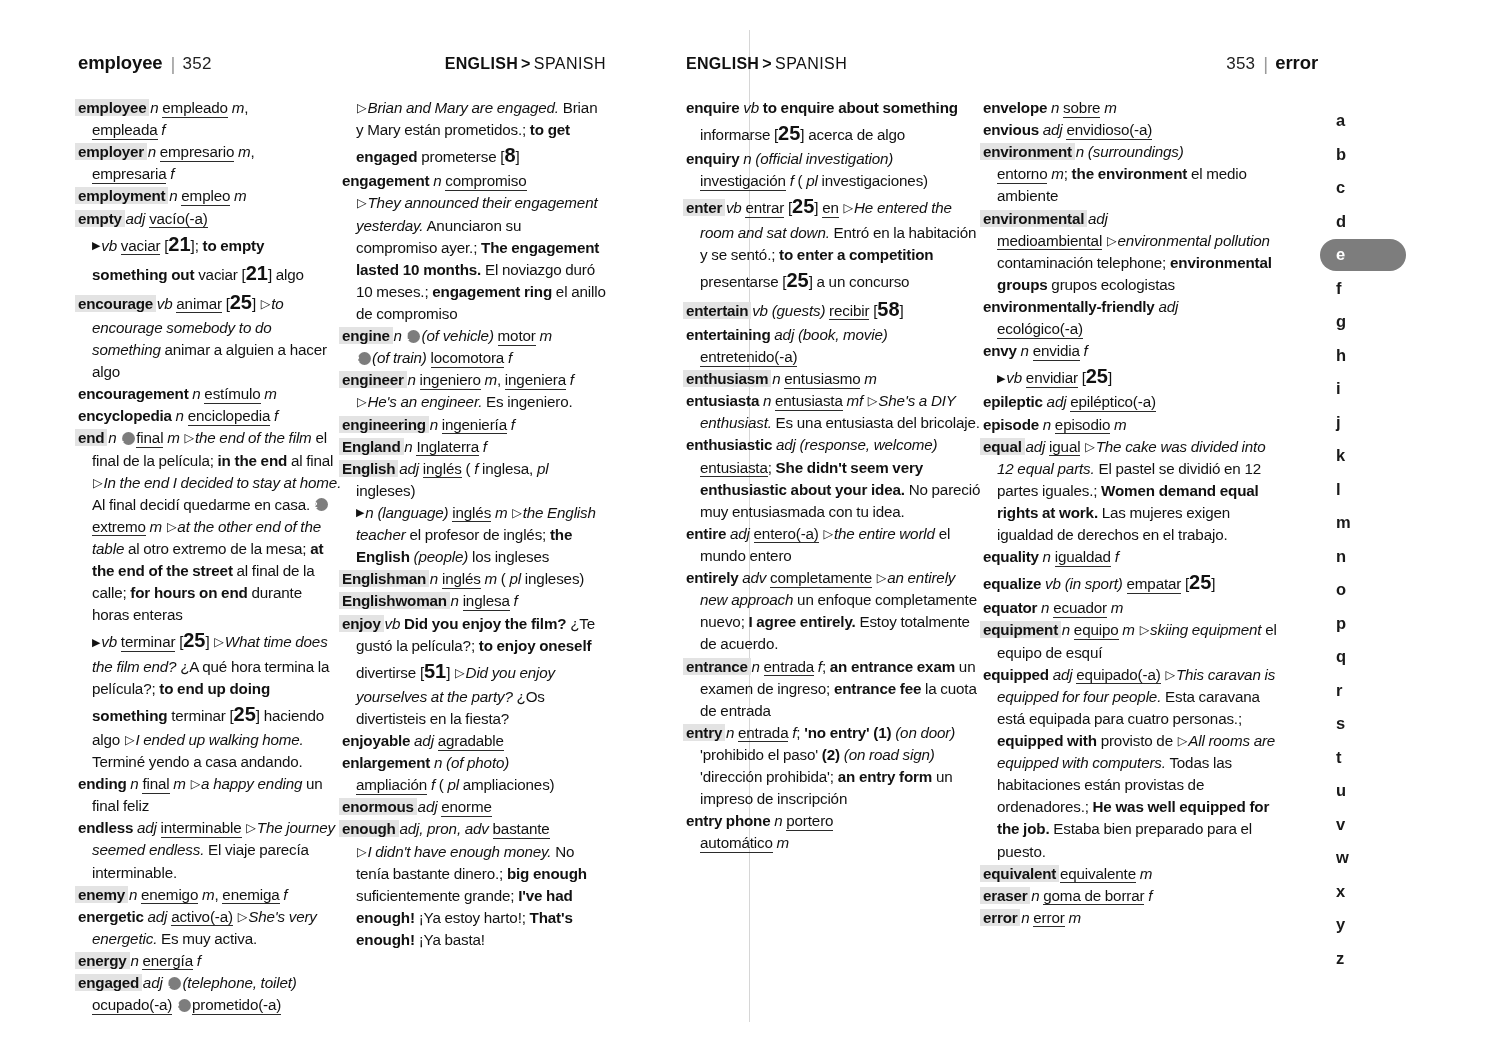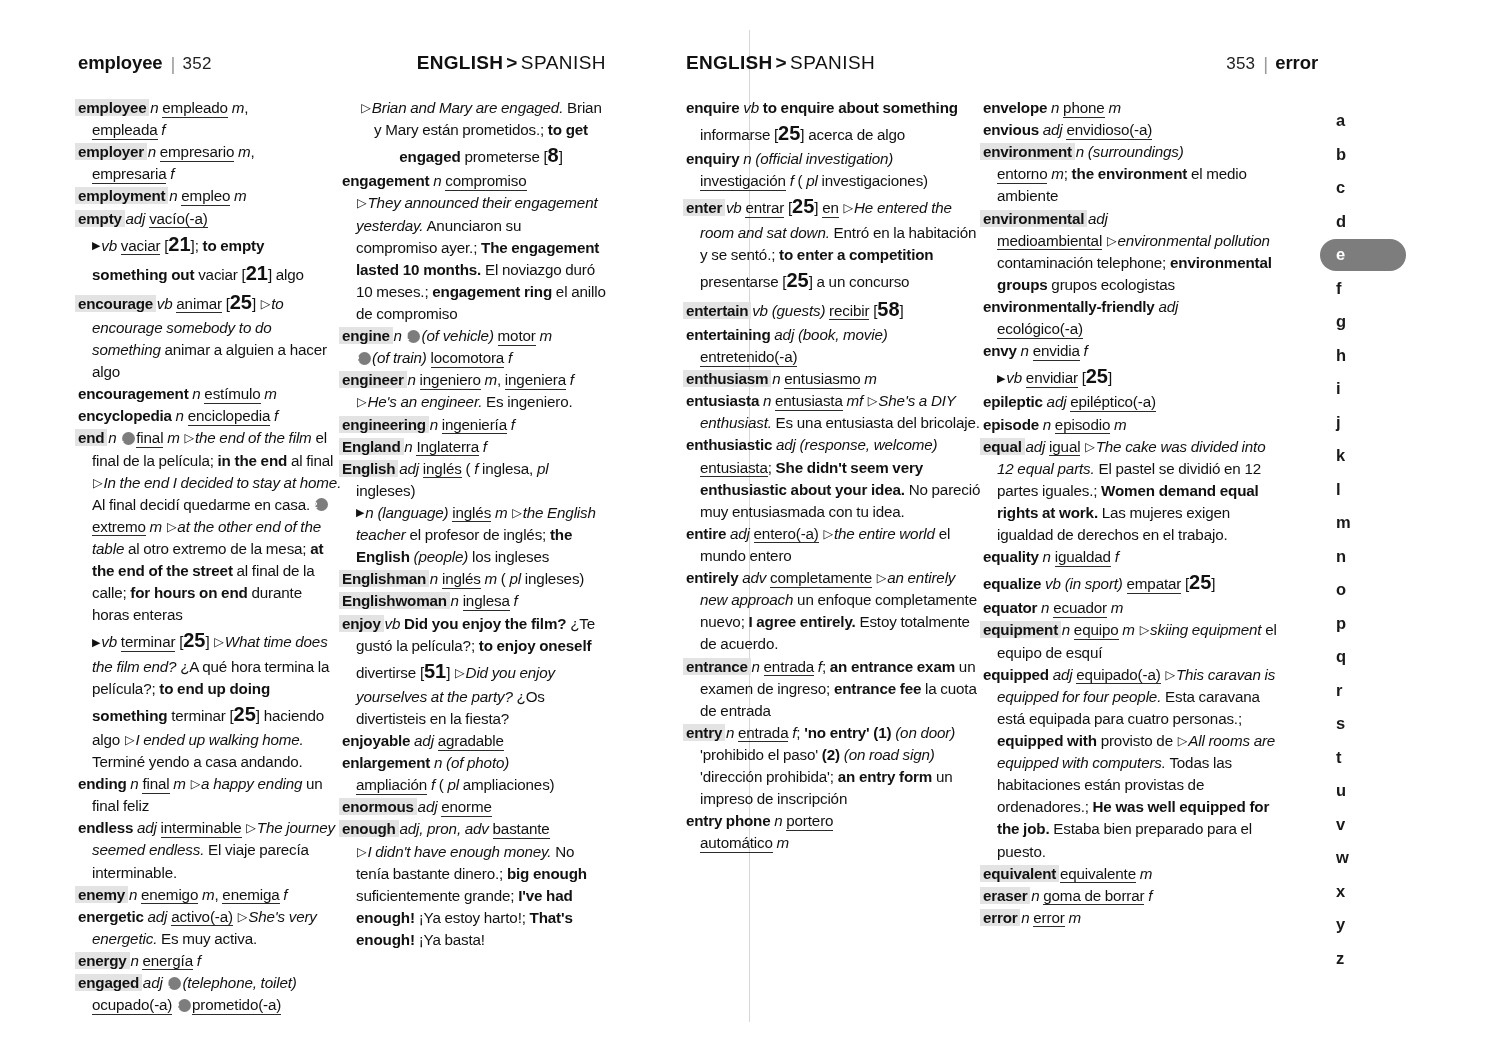--- a/index.html
+++ b/index.html
@@ -59,21 +59,21 @@
     margin: 0 7px 0 8px;
     font-size: 19px;
     position: relative;
     top: 1px;
   }
   .rh-pageno {
     font-size: 17px;
     color: #222;
     letter-spacing: .2px;
   }
-  .rh-lang { letter-spacing: .45px; font-size: 19px; }
+  .rh-lang { letter-spacing: .45px; font-size: 16px; }
   .rh-lang b { font-weight: 700; letter-spacing: .3px; }
   .rh-lang .gt { font-weight: 600; margin: 0 3px; }
   .rh-unit { display: flex; align-items: baseline; }
 
   
   .cols {
     display: flex;
     margin-top: 11px;
   }
   .col {
@@ -82,21 +82,21 @@
     line-height: 1.455;
     letter-spacing: -.15px;
     word-spacing: -.3px;
   }
 
   .entry {
     text-indent: -14px;
     padding-left: 14px;
     margin: 0;
   }
-  .entry.cont { text-indent: 0; padding-left: 14px; text-align: center; }
+  .entry.cont { text-indent: 0; padding-left: 14px; }
 
   
   .hw {
     font-weight: 700;
     letter-spacing: -.2px;
   }
   .hw.hl {
     background: #e3e3e3;
     box-shadow: 3px 0 0 #e3e3e3, -3px 0 0 #e3e3e3;
   }
@@ -253,21 +253,21 @@
           <div class="entry"><span class="hw hl">enthusiasm</span> <span class="pos">n</span> <span class="tr">entusiasmo</span> <span class="gen">m</span></div>
           <div class="entry"><span class="hw">entusiasta</span> <span class="pos">n</span> <span class="tr">entusiasta</span> <span class="gen">mf</span> <span class="tri">▷</span><span class="ex">She's a DIY enthusiast.</span> <span>Es una entusiasta del bricolaje.</span></div>
           <div class="entry"><span class="hw">enthusiastic</span> <span class="pos">adj</span> <span class="ctx">(response, welcome)</span> <span class="tr">entusiasta</span><span>; </span> <span class="bd">She didn't seem very enthusiastic about your idea.</span> <span>No pareció muy entusiasmada con tu idea.</span></div>
           <div class="entry"><span class="hw">entire</span> <span class="pos">adj</span> <span class="tr">entero(-a)</span> <span class="tri">▷</span><span class="ex">the entire world</span> <span>el mundo entero</span></div>
           <div class="entry"><span class="hw">entirely</span> <span class="pos">adv</span> <span class="tr">completamente</span> <span class="tri">▷</span><span class="ex">an entirely new approach</span> <span>un enfoque completamente nuevo; </span> <span class="bd">I agree entirely.</span> <span>Estoy totalmente de acuerdo.</span></div>
           <div class="entry"><span class="hw hl">entrance</span> <span class="pos">n</span> <span class="tr">entrada</span> <span class="gen">f</span><span>; </span> <span class="bd">an entrance exam</span> <span>un examen de ingreso; </span> <span class="bd">entrance fee</span> <span>la cuota de entrada</span></div>
           <div class="entry"><span class="hw hl">entry</span> <span class="pos">n</span> <span class="tr">entrada</span> <span class="gen">f</span><span>; </span> <span class="bd">'no entry' (1)</span> <span class="ctx">(on door)</span> <span>'prohibido el paso' </span> <span class="bd">(2)</span> <span class="ctx">(on road sign)</span> <span>'dirección prohibida'; </span> <span class="bd">an entry form</span> <span>un impreso de inscripción</span></div>
           <div class="entry"><span class="hw">entry phone</span> <span class="pos">n</span> <span class="tr">portero</span><br><span class="tr">automático</span> <span class="gen">m</span></div>
         </div>
       <div class="col">
-          <div class="entry"><span class="hw">envelope</span> <span class="pos">n</span> <span class="tr">phone</span> <span class="gen">m</span></div>
+          <div class="entry"><span class="hw">envelope</span> <span class="pos">n</span> <span class="tr">sobre</span> <span class="gen">m</span></div>
           <div class="entry"><span class="hw">envious</span> <span class="pos">adj</span> <span class="tr">envidioso(-a)</span></div>
           <div class="entry"><span class="hw hl">environment</span> <span class="pos">n</span> <span class="ctx">(surroundings)</span><br><span class="tr">entorno</span> <span class="gen">m</span><span>; </span> <span class="bd">the environment</span> <span>el medio ambiente</span></div>
           <div class="entry"><span class="hw hl">environmental</span> <span class="pos">adj</span><br><span class="tr">medioambiental</span> <span class="tri">▷</span><span class="ex">environmental pollution</span> <span>contaminación telephone; </span> <span class="bd">environmental groups</span> <span>grupos ecologistas</span></div>
           <div class="entry"><span class="hw">environmentally-friendly</span> <span class="pos">adj</span><br><span class="tr">ecológico(-a)</span></div>
           <div class="entry"><span class="hw">envy</span> <span class="pos">n</span> <span class="tr">envidia</span> <span class="gen">f</span><br><span class="solid-tri">▶</span><span class="pos">vb</span> <span class="tr">envidiar</span> <span>[<span class="vn">25</span>]</span></div>
           <div class="entry"><span class="hw">epileptic</span> <span class="pos">adj</span> <span class="tr">epiléptico(-a)</span></div>
           <div class="entry"><span class="hw">episode</span> <span class="pos">n</span> <span class="tr">episodio</span> <span class="gen">m</span></div>
           <div class="entry"><span class="hw hl">equal</span> <span class="pos">adj</span> <span class="tr">igual</span> <span class="tri">▷</span><span class="ex">The cake was divided into 12 equal parts.</span> <span>El pastel se dividió en 12 partes iguales.; </span> <span class="bd">Women demand equal rights at work.</span> <span>Las mujeres exigen igualdad de derechos en el trabajo.</span></div>
           <div class="entry"><span class="hw">equality</span> <span class="pos">n</span> <span class="tr">igualdad</span> <span class="gen">f</span></div>
           <div class="entry"><span class="hw">equalize</span> <span class="pos">vb</span> <span class="ctx">(in sport)</span> <span class="tr">empatar</span> <span>[<span class="vn">25</span>]</span></div>

